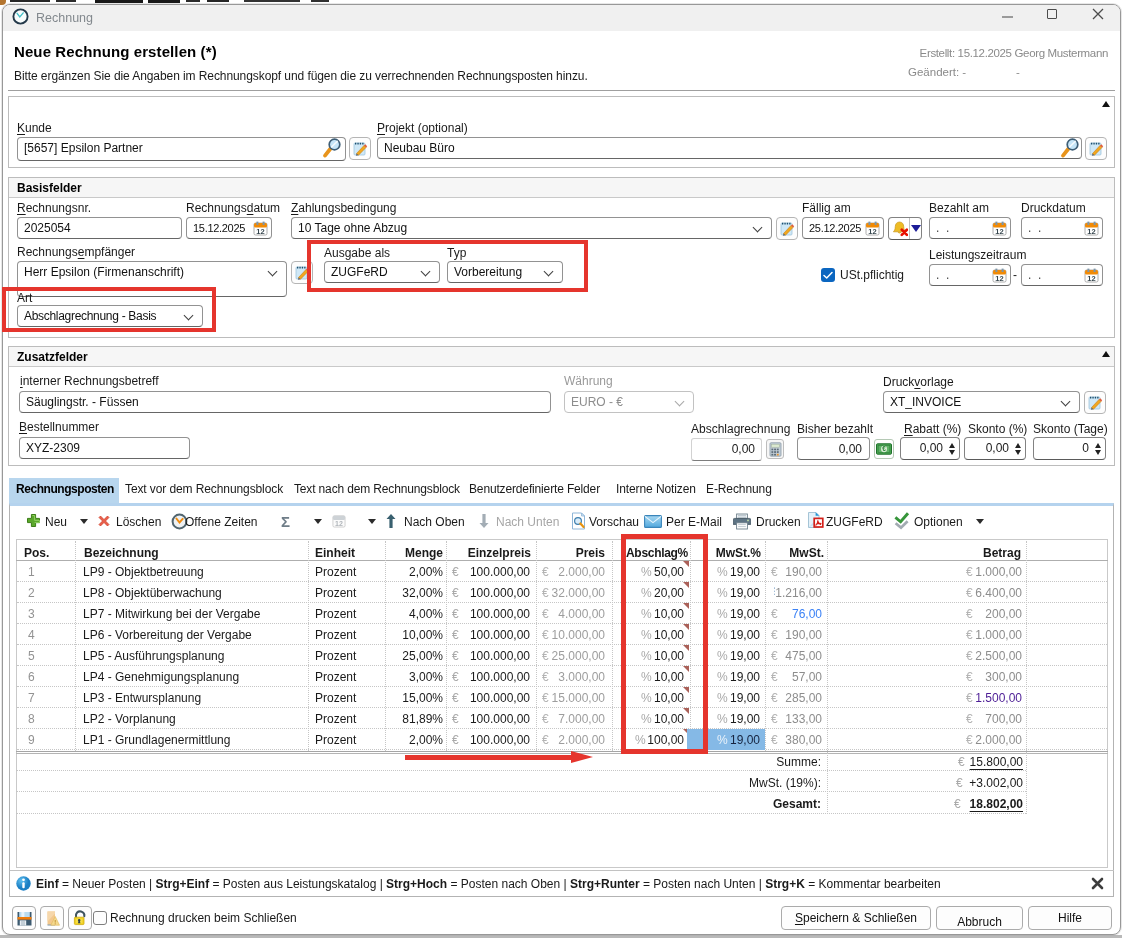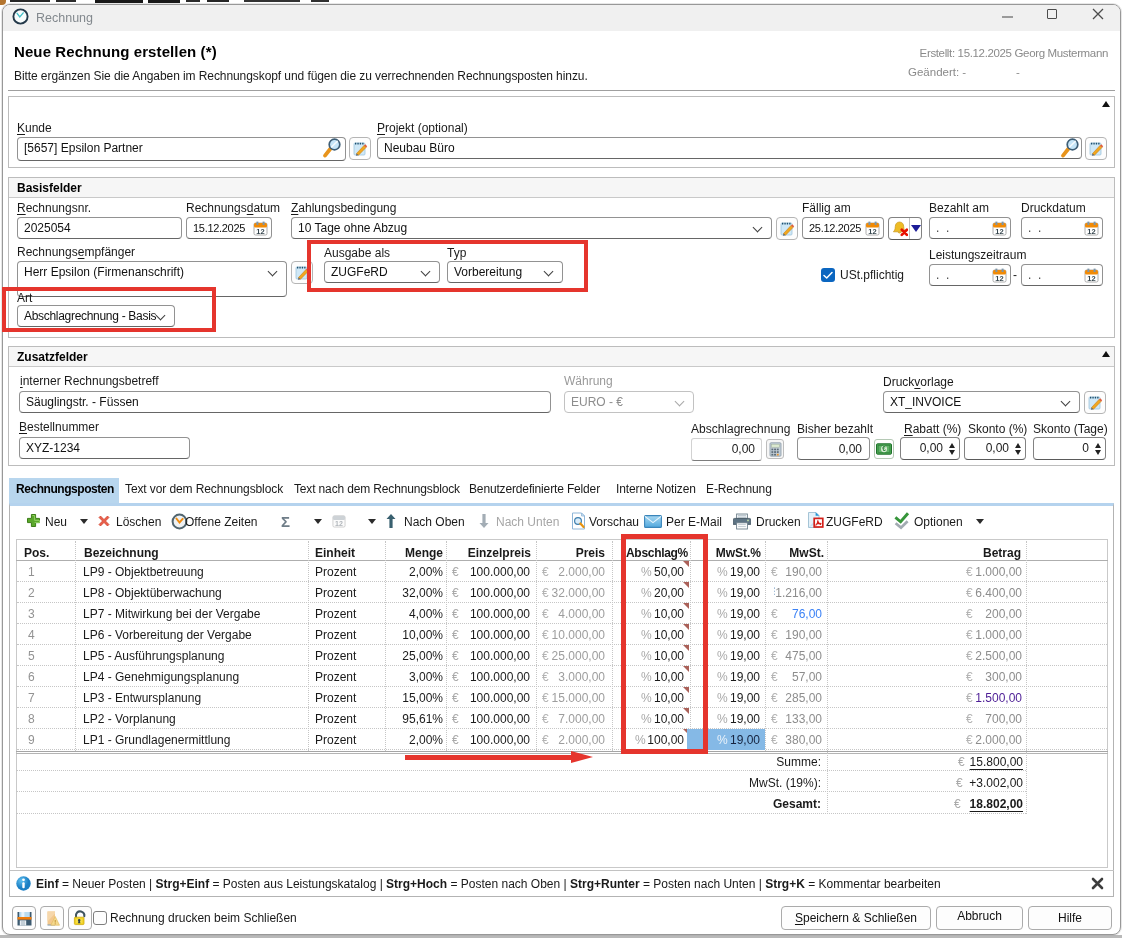--- a/index.html
+++ b/index.html
@@ -214,21 +214,21 @@
     <span class="t" style="color:#444">.&nbsp;&nbsp;.</span>
     <svg class="a" style="right:3px;top:3px" width="15" height="15" viewBox="0 0 15 15">
       <rect x="1" y="2" width="13" height="12" rx="1.5" fill="#fff" stroke="#9a9a9a" stroke-width=".8"></rect>
       <rect x="1" y="2" width="13" height="4.5" rx="1.5" fill="#f18a05"></rect>
       <rect x="3.4" y="0.6" width="2" height="3.4" fill="#7e96a8"></rect>
       <rect x="9.6" y="0.6" width="2" height="3.4" fill="#7e96a8"></rect>
       <text x="7.5" y="12.6" font-size="7.5" font-weight="bold" fill="#37474f" text-anchor="middle" font-family="Liberation Sans">12</text>
     </svg>
   </div>
 <div class="lbl" style="left:17px;top:291px">Art</div>
-<div class="inp" style="left:17px;top:305px;width:158px;height:22px">
+<div class="inp" style="left:17px;top:305px;width:186px;height:22px">
     <span class="t" style="letter-spacing:-.3px">Abschlagrechnung - Basis</span>
     <span class="chev" style="right:10px;top:6px"></span>
   </div>
 <div class="redbox" style="left:307px;top:240px;width:281px;height:52px"></div>
 <div class="redbox" style="left:2px;top:287px;width:214px;height:45px"></div>
 <div class="gbox" style="left:8px;top:346px;width:1107px;height:120px">
  <div class="ghead">
       <b>Zusatzfelder</b>
     </div>
  <div class="up" style="right:4px;top:4px"></div>
@@ -250,21 +250,21 @@
 <div class="ebtn" style="left:1084px;top:391px"></div>
 <svg class="a" style="left:1087px;top:394px" width="16" height="16" viewBox="0 0 16 16">
     <rect x="2" y="3" width="11" height="12" rx="1" fill="#cfe8f7" stroke="#9ec4dc" stroke-width=".8"></rect>
     <path d="M3 3.6h9" stroke="#1d4f6e" stroke-width="1.6" stroke-dasharray="1.3 1.1"></path>
     <path d="M4.5 13.5 L12 5.5 L14 7.5 L6.5 15.2 Z" fill="#f2a71e" stroke="#c77f12" stroke-width=".6"></path>
     <path d="M12 5.5 L13.2 4.3 L15.2 6.3 L14 7.5 Z" fill="#e25a3a"></path>
     <path d="M4.5 13.5 L6.5 15.2 L4 15.8 Z" fill="#5a5a5a"></path>
   </svg>
 <div class="lbl" style="left:19px;top:420px"><u>B</u>estellnummer</div>
 <div class="inp" style="left:19px;top:437px;width:171px;height:22px">
-    <span class="t">XYZ-1234</span>
+    <span class="t">XYZ-2309</span>
   </div>
 <div class="lbl" style="left:691px;top:422px">Abschlagrechnung</div>
 <div class="a" style="left:691px;top:438px;width:71px;height:23px;border:1px solid #d2d2d2;border-bottom:1px solid #7d7d7d;border-radius:3px"></div>
 <div class="cell rt" style="left:691px;top:442px;width:64px">0,00</div>
 <div class="a" style="left:766px;top:439px;width:18px;height:20px;border:1px solid #bdbdbd;border-radius:3px;background:#f6f6f6"></div>
 <svg class="a" style="left:769px;top:442px" width="13" height="15" viewBox="0 0 13 15">
     <rect x="1" y="0.8" width="11" height="13.4" rx="1" fill="#c3cfd8" stroke="#92a2ae" stroke-width=".9"></rect>
     <rect x="2.4" y="2.2" width="8.2" height="3" fill="#dcead0" stroke="#9cab9a" stroke-width=".5"></rect>
     <g fill="#5b6a76">
       <rect x="2.4" y="6.6" width="1.9" height="1.7"></rect>
@@ -541,21 +541,21 @@
 <div class="cell" style="left:717px;top:691px;color:#a9a9a9">%</div>
 <div class="cell rt" style="left:720px;top:691px;width:40px">19,00</div>
 <div class="cell" style="left:771px;top:691px;color:#b3b3b3">€</div>
 <div class="cell rt" style="left:775px;top:691px;width:47px;color:#8d8d8d">285,00</div>
 <div class="cell" style="left:966px;top:691px;color:#b3b3b3">€</div>
 <div class="cell rt" style="left:950px;top:691px;width:72px;color:#4c1d95">1.500,00</div>
 <div class="dot-h" style="left:17px;top:728px;width:1090px"></div>
 <div class="cell" style="left:28px;top:712px;color:#929292">8</div>
 <div class="cell" style="left:83px;top:712px">LP2 - Vorplanung</div>
 <div class="cell" style="left:315px;top:712px">Prozent</div>
-<div class="cell rt" style="left:383px;top:712px;width:60px">95,61%</div>
+<div class="cell rt" style="left:383px;top:712px;width:60px">81,89%</div>
 <div class="cell" style="left:452px;top:712px;color:#a9a9a9">€</div>
 <div class="cell rt" style="left:460px;top:712px;width:70px">100.000,00</div>
 <div class="cell" style="left:542px;top:712px;color:#b3b3b3">€</div>
 <div class="cell rt" style="left:545px;top:712px;width:60px;color:#9d9d9d">7.000,00</div>
 <div class="cell" style="left:641px;top:712px;color:#a9a9a9">%</div>
 <div class="cell rt" style="left:630px;top:712px;width:54px">10,00</div>
 <div class="tri" style="left:683px;top:708px"></div>
 <div class="cell" style="left:717px;top:712px;color:#a9a9a9">%</div>
 <div class="cell rt" style="left:720px;top:712px;width:40px">19,00</div>
 <div class="cell" style="left:771px;top:712px;color:#b3b3b3">€</div>
@@ -636,14 +636,14 @@
 <div class="btn" style="left:68px;top:906px;width:24px"></div>
 <svg class="a" style="left:71px;top:909px" width="18" height="18" viewBox="0 0 18 18">
     <path d="M5 8 C4.2 4 7.2 1.7 10 2.5 C12.4 3.2 13.6 5.2 13.3 7.2" fill="none" stroke="#3f545f" stroke-width="2.1" stroke-linecap="round"></path>
     <rect x="3.4" y="8.2" width="9.6" height="7.4" rx="1" fill="#f2d220" stroke="#cfa90d" stroke-width=".8"></rect>
     <rect x="5" y="9.8" width="6.4" height="4.4" fill="#f7e359" opacity=".7"></rect>
     <path d="M8.2 10 a1.3 1.3 0 0 1 .8 2.3 l.4 2 h-2.4 l.4 -2 A1.3 1.3 0 0 1 8.2 10 Z" fill="#2f4049"></path>
   </svg>
 <div class="a" style="left:93px;top:911px;width:14px;height:14px;border:1px solid #7e7e7e;border-radius:3px;background:#fdfdfd"></div>
 <div class="lbl" style="left:110px;top:911px">Rechnung drucken beim Schließen</div>
 <div class="btn" style="left:781px;top:906px;width:150px;padding-top:4px"><u>S</u>peichern &amp; Schließen</div>
-<div class="btn" style="left:936px;top:906px;width:87px;padding-top:2px">Abbruch</div>
+<div class="btn" style="left:936px;top:906px;width:87px;padding-top:8px">Abbruch</div>
 <div class="btn" style="left:1028px;top:906px;width:84px;padding-top:4px">Hilfe</div>
 
 </body></html>

